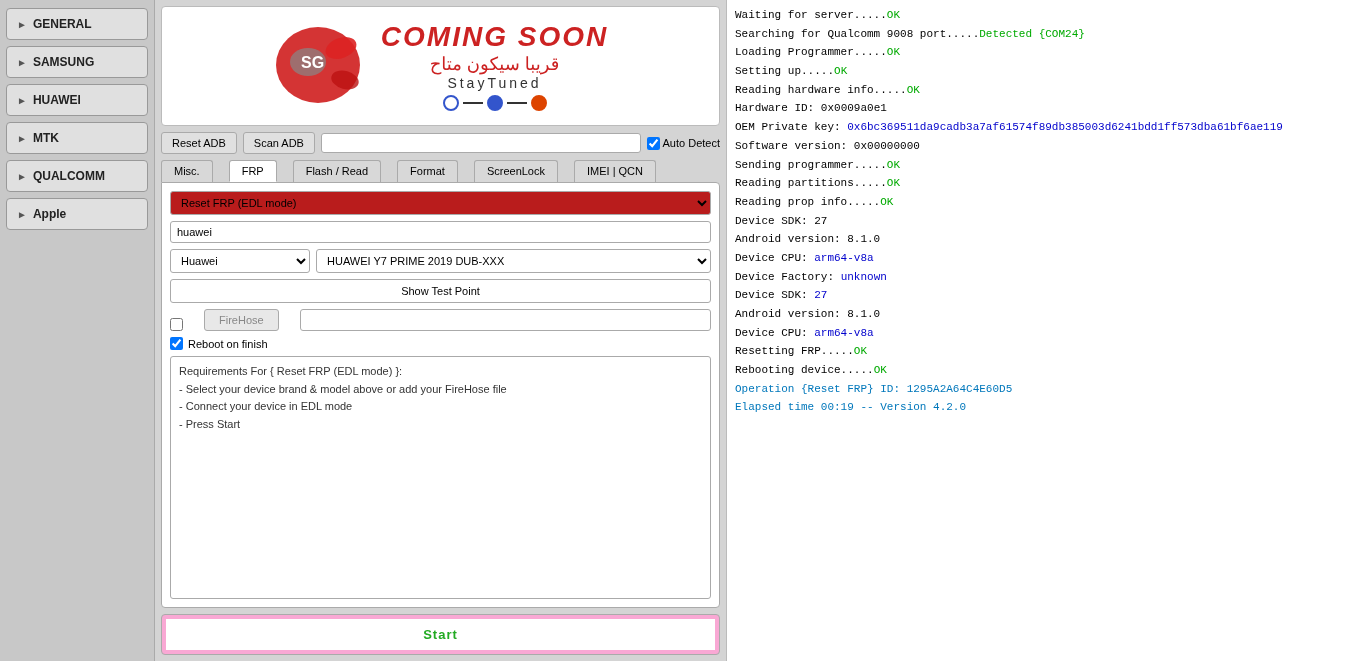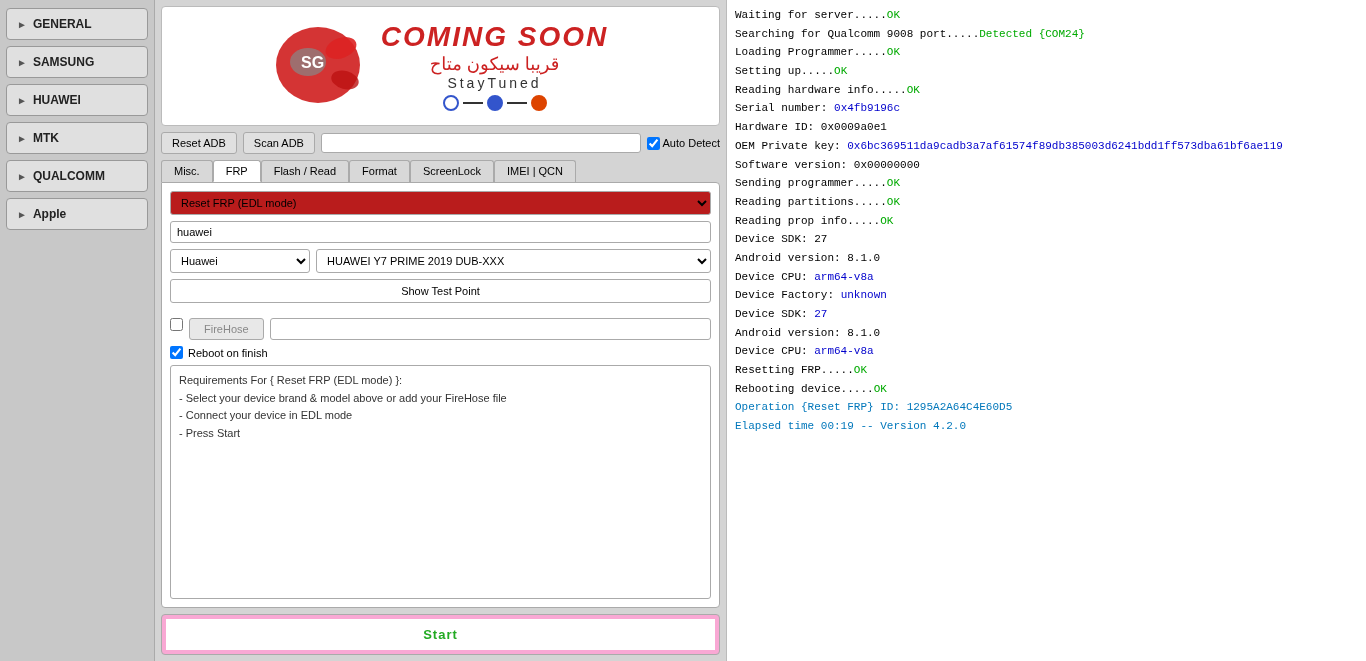--- a/index.html
+++ b/index.html
@@ -124,21 +124,21 @@
     .auto-detect-wrapper {
       display: flex;
       align-items: center;
       gap: 3px;
       font-size: 11px;
     }
 
     
     #tabs {
       display: flex;
-      gap: 0;
+      gap: 16px;
       margin-bottom: 0;
     }
     .tab {
       padding: 4px 12px;
       border: 1px solid #aaa;
       border-bottom: none;
       background: #d8d8d8;
       cursor: pointer;
       font-size: 11px;
       border-radius: 3px 3px 0 0;
@@ -215,23 +215,22 @@
       border-radius: 3px;
       padding: 5px;
       font-size: 11px;
       cursor: pointer;
       text-align: center;
     }
 
     
     .firehose-row {
       display: flex;
-      align-items: flex-start;
-      gap: 6px;
-      margin-top: 9px;
+      align-items: flex-end;
+      gap: 21px;
     }
     .firehose-btn {
       background: #e8e8e8;
       border: 1px solid #aaa;
       border-radius: 3px;
       padding: 4px 14px;
       font-size: 11px;
       cursor: pointer;
       color: #888;
     }
@@ -417,21 +416,20 @@
   </div>
 
 </div>
 
 <div id="log-panel">
 <div class="log-line"><span style="color: rgb(0, 0, 0);">Waiting for server.....</span><span style="color: rgb(0, 170, 0);">OK</span></div>
     <div class="log-line"><span style="color: rgb(0, 0, 0);">Searching for Qualcomm 9008 port.....</span><span style="color: rgb(0, 170, 0);">Detected {COM24}</span></div>
     <div class="log-line"><span style="color: rgb(0, 0, 0);">Loading Programmer.....</span><span style="color: rgb(0, 170, 0);">OK</span></div>
     <div class="log-line"><span style="color: rgb(0, 0, 0);">Setting up.....</span><span style="color: rgb(0, 170, 0);">OK</span></div>
     <div class="log-line"><span style="color: rgb(0, 0, 0);">Reading hardware info.....</span><span style="color: rgb(0, 170, 0);">OK</span></div>
-    <div class="log-line"><span style="color: rgb(0, 0, 0);">Serial number: </span><span style="color: rgb(0, 0, 204);">0x4fb9196c</span></div>
     <div class="log-line"><span style="color: rgb(0, 0, 0);">Hardware ID: </span><span style="color: rgb(0, 0, 0);">0x0009a0e1</span></div>
     <div class="log-line"><span style="color: rgb(0, 0, 0);">OEM Private key: </span><span style="color: rgb(0, 0, 204);">0x6bc369511da9cadb3a7af61574f89db385003d6241bdd1ff573dba61bf6ae119</span></div>
     <div class="log-line"><span style="color: rgb(0, 0, 0);">Software version: </span><span style="color: rgb(0, 0, 0);">0x00000000</span></div>
     <div class="log-line"><span style="color: rgb(0, 0, 0); text-align: right;">Sending programmer.....</span><span style="color: rgb(0, 170, 0);">OK</span></div>
     <div class="log-line"><span style="color: rgb(0, 0, 0);">Reading partitions.....</span><span style="color: rgb(0, 170, 0);">OK</span></div>
     <div class="log-line"><span style="color: rgb(0, 0, 0);">Reading prop info.....</span><span style="color: rgb(0, 170, 0);">OK</span></div>
     <div class="log-line"><span style="color: rgb(0, 0, 0);">Device SDK: </span><span style="color: rgb(0, 0, 0);">27</span></div>
     <div class="log-line"><span style="color: rgb(0, 0, 0);">Android version: </span><span style="color: rgb(0, 0, 0);">8.1.0</span></div>
     <div class="log-line"><span style="color: rgb(0, 0, 0);">Device CPU: </span><span style="color: rgb(0, 0, 204);">arm64-v8a</span></div>
     <div class="log-line"><span style="color: rgb(0, 0, 0);">Device Factory: </span><span style="color: rgb(0, 0, 204);">unknown</span></div>

